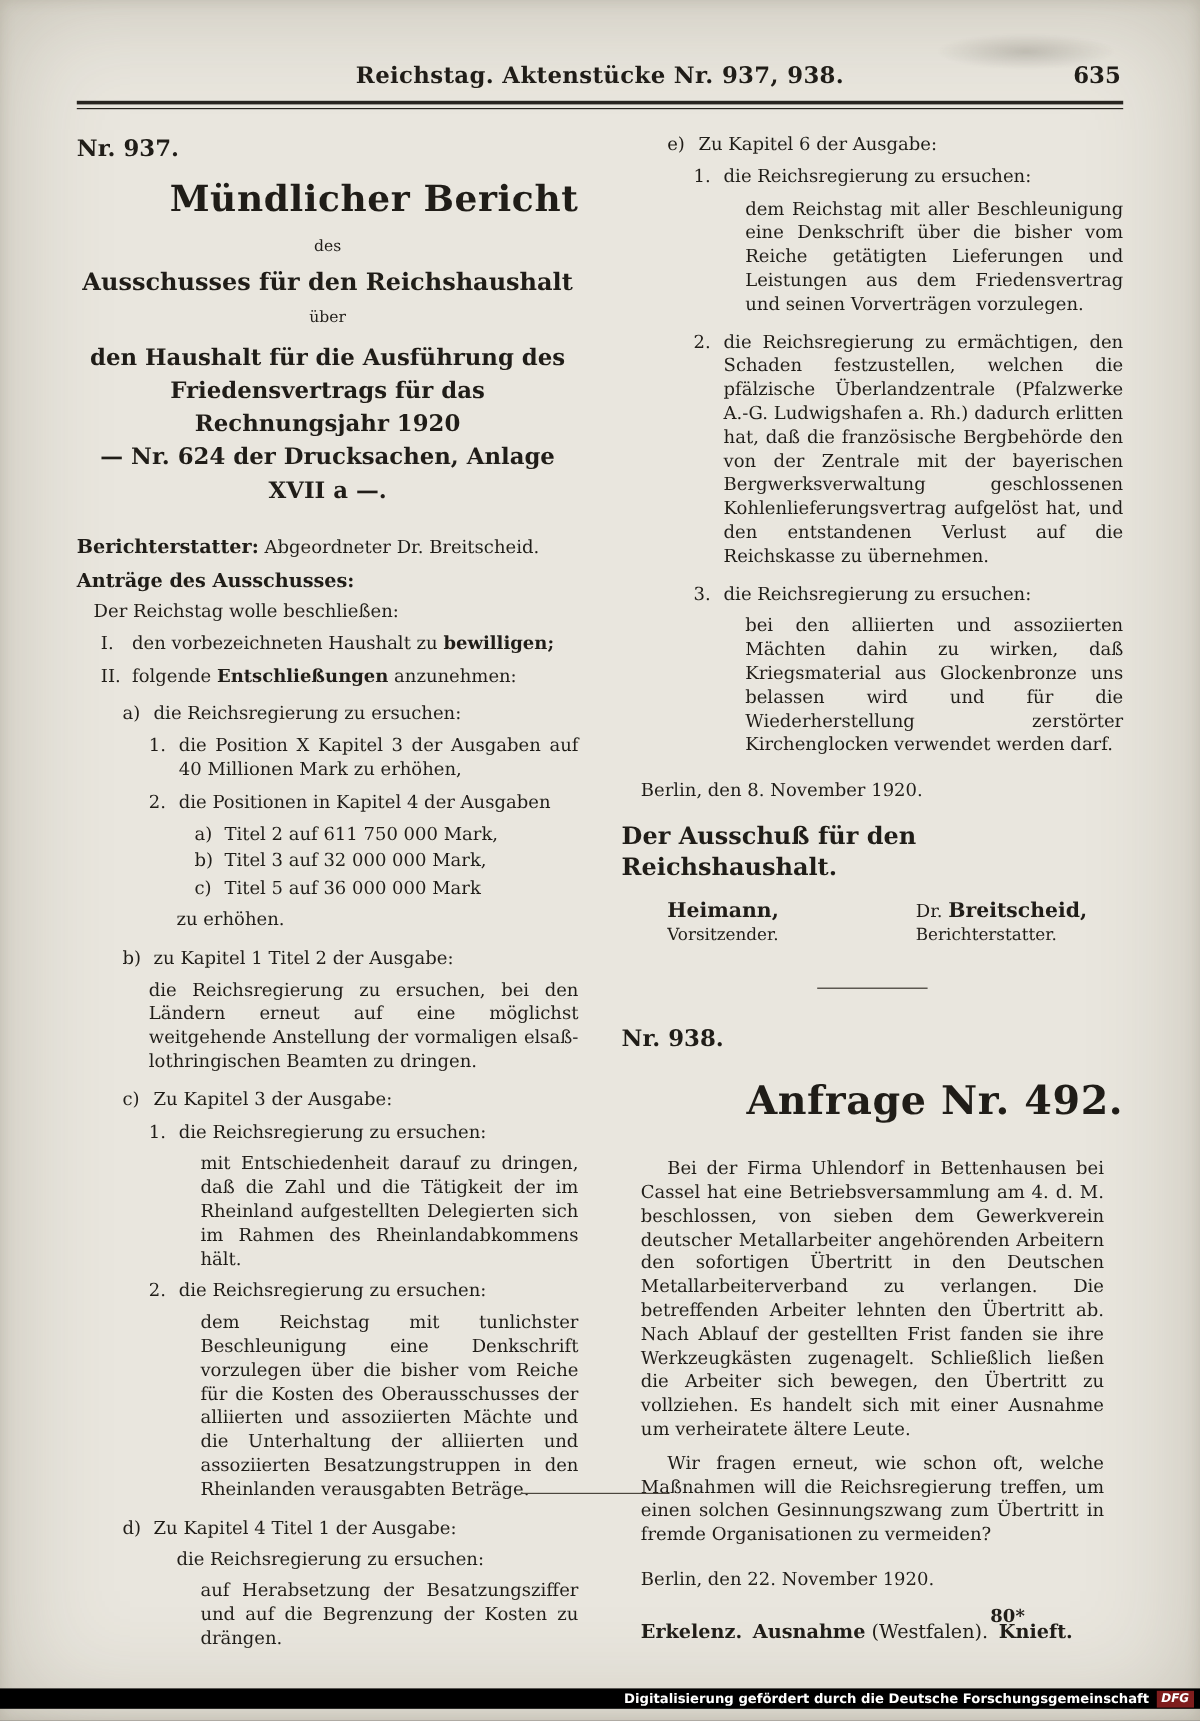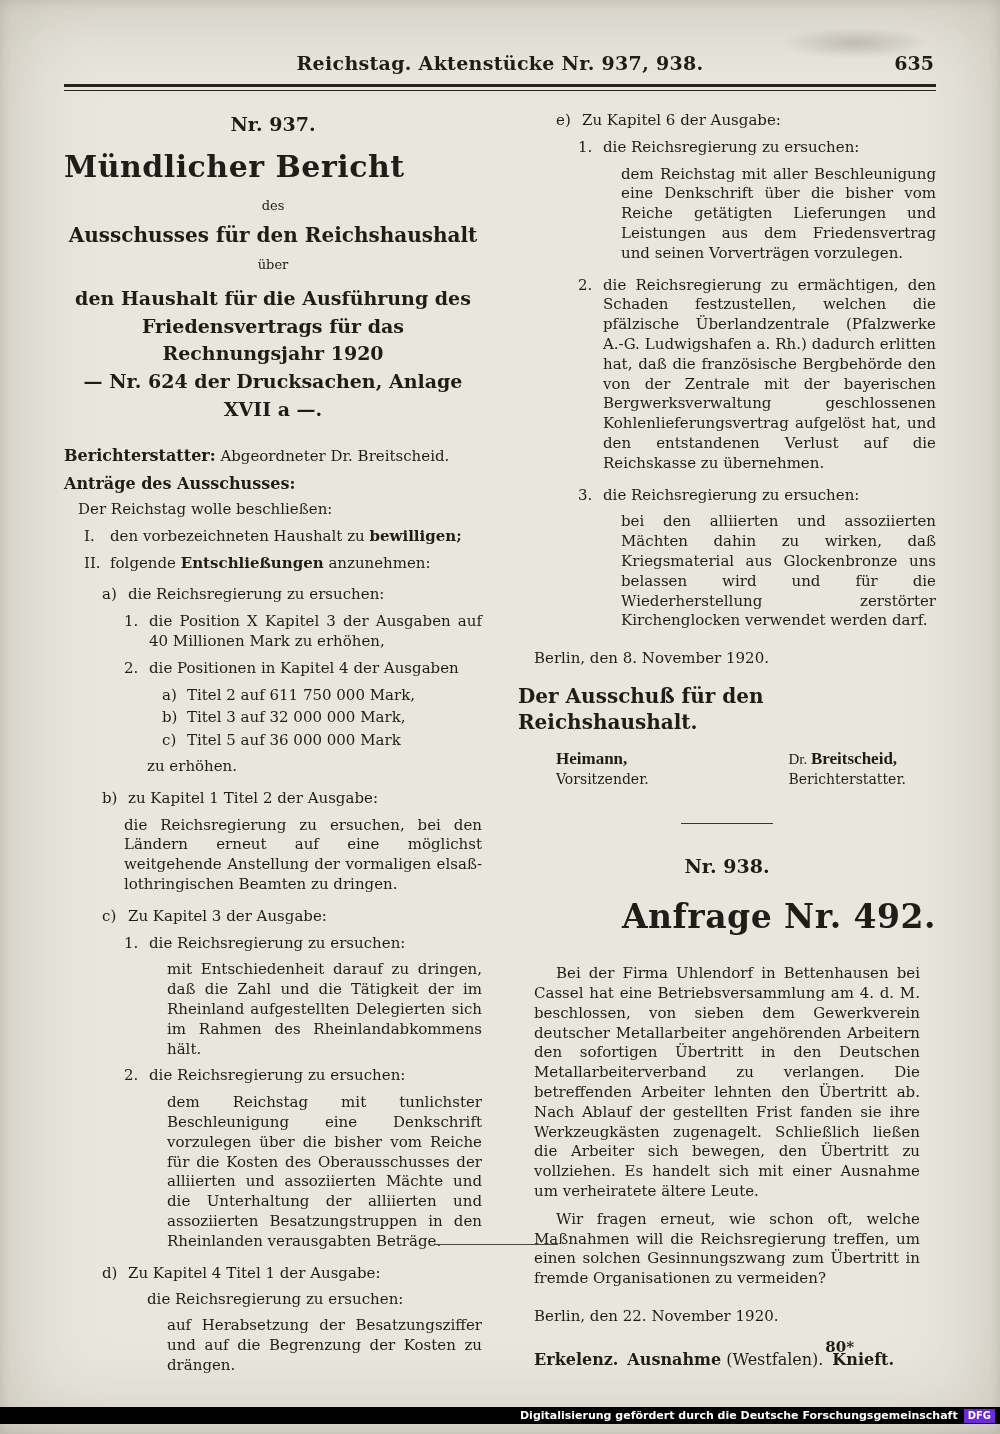--- a/index.html
+++ b/index.html
@@ -14,22 +14,22 @@
     filter:blur(1px);}
   .masthead{position:absolute;top:52px;left:64px;right:64px;height:26px;}
   .masthead-title{text-align:center;font-weight:bold;font-size:19px;letter-spacing:.3px;}
   .masthead-page{position:absolute;right:2px;top:0;font-weight:bold;font-size:19px;}
   .rule-thick{position:absolute;top:84px;left:64px;right:64px;border-top:3px solid #27241f;}
   .rule-thin{position:absolute;top:90px;left:64px;right:64px;border-top:1px solid #27241f;}
 
   .columns{position:absolute;top:104px;left:64px;right:64px;display:flex;gap:36px;}
   .col{flex:1 1 0;font-size:15px;line-height:1.32;}
 
-  .doc-number{text-align:center;font-weight:bold;font-size:19px;margin:8px 0 10px;}
-  .doc-title{text-align:left;font-weight:bold;font-size:30px;margin:6px 0 10px;letter-spacing:.5px;}
+  .doc-number{font-weight:bold;font-size:19px;margin:8px 0 10px;}
+  .doc-title{text-align:right;font-weight:bold;font-size:30px;margin:6px 0 10px;letter-spacing:.5px;}
   .small-center{text-align:center;font-size:13px;margin:8px 0;}
   .committee{text-align:center;font-weight:bold;font-size:20px;margin:8px 0;}
   .subject{text-align:center;font-weight:bold;font-size:19px;line-height:1.45;margin:12px 0 22px;}
   .rapporteur{margin:14px 0 6px;font-size:15px;}
   .rapporteur .b{font-size:16px;}
   .motions{margin:6px 0;font-size:16px;}
   .intro{margin:6px 0;text-indent:14px;}
   .b{font-weight:bold;}
 
   p{margin:0;}
@@ -41,38 +41,38 @@
   .lvl3{margin-left:60px;padding-left:25px;}
   .lvl4{margin-left:98px;padding-left:25px;margin-top:3px;margin-bottom:3px;}
   .ind60{margin-left:60px;}
   .ind83{margin-left:83px;}
   .ind103{margin-left:103px;}
   .gap-top{margin-top:12px;}
 
   .dateline{margin:18px 0 14px;text-indent:16px;}
   .closing{font-size:20px;font-weight:bold;margin:10px 0 12px;}
   .sig-row{display:flex;justify-content:space-between;padding:0 30px 0 38px;margin-top:4px;}
-  .sig-name{font-size:17px;font-weight:bold;font-family:Liberation Serif, serif;}
+  .sig-name{font-size:17px;font-weight:bold;}
   .sig-prefix{font-weight:normal;font-size:15px;}
   .sig-role{font-size:14px;}
 
   .divider{width:92px;border-top:1.5px solid #3a362f;margin:34px auto 30px;}
   .section-rule{position:absolute;left:434px;top:1244px;width:124px;border-top:1.5px solid #4a453d;}
 
   .title-938{text-align:right;font-weight:bold;font-size:33px;margin:16px 0 26px;letter-spacing:.5px;}
   .body-para{text-align:justify;text-indent:22px;margin:8px 16px;}
   .signers{display:flex;justify-content:space-between;padding:0 42px 0 16px;margin-top:22px;font-size:16px;}
 
   .sheet-mark{position:absolute;top:1338px;right:146px;font-size:15px;font-weight:bold;}
   .digit-bar{
     position:absolute;left:0;right:0;bottom:10px;height:17px;background:#000;color:#fff;
     display:flex;align-items:center;justify-content:flex-end;gap:6px;padding-right:5px;
     font-family:"DejaVu Sans","Liberation Sans",sans-serif;font-size:11px;font-weight:bold;
   }
-  .dfg{background:#6d28d9;color:#fff;font-weight:bold;font-size:10px;padding:1px 4px;line-height:12px;}
+  .dfg{background:#7f1d1d;color:#fff;font-weight:bold;font-size:10px;padding:1px 4px;line-height:12px;font-style:italic;}
 </style>
 </head>
 <body>
 
 <div class="page">
   <div class="smudge"></div>
 
   <header class="masthead">
     <div class="masthead-title">Reichstag.  Aktenstücke Nr. 937, 938.</div>
     <div class="masthead-page">635</div>

